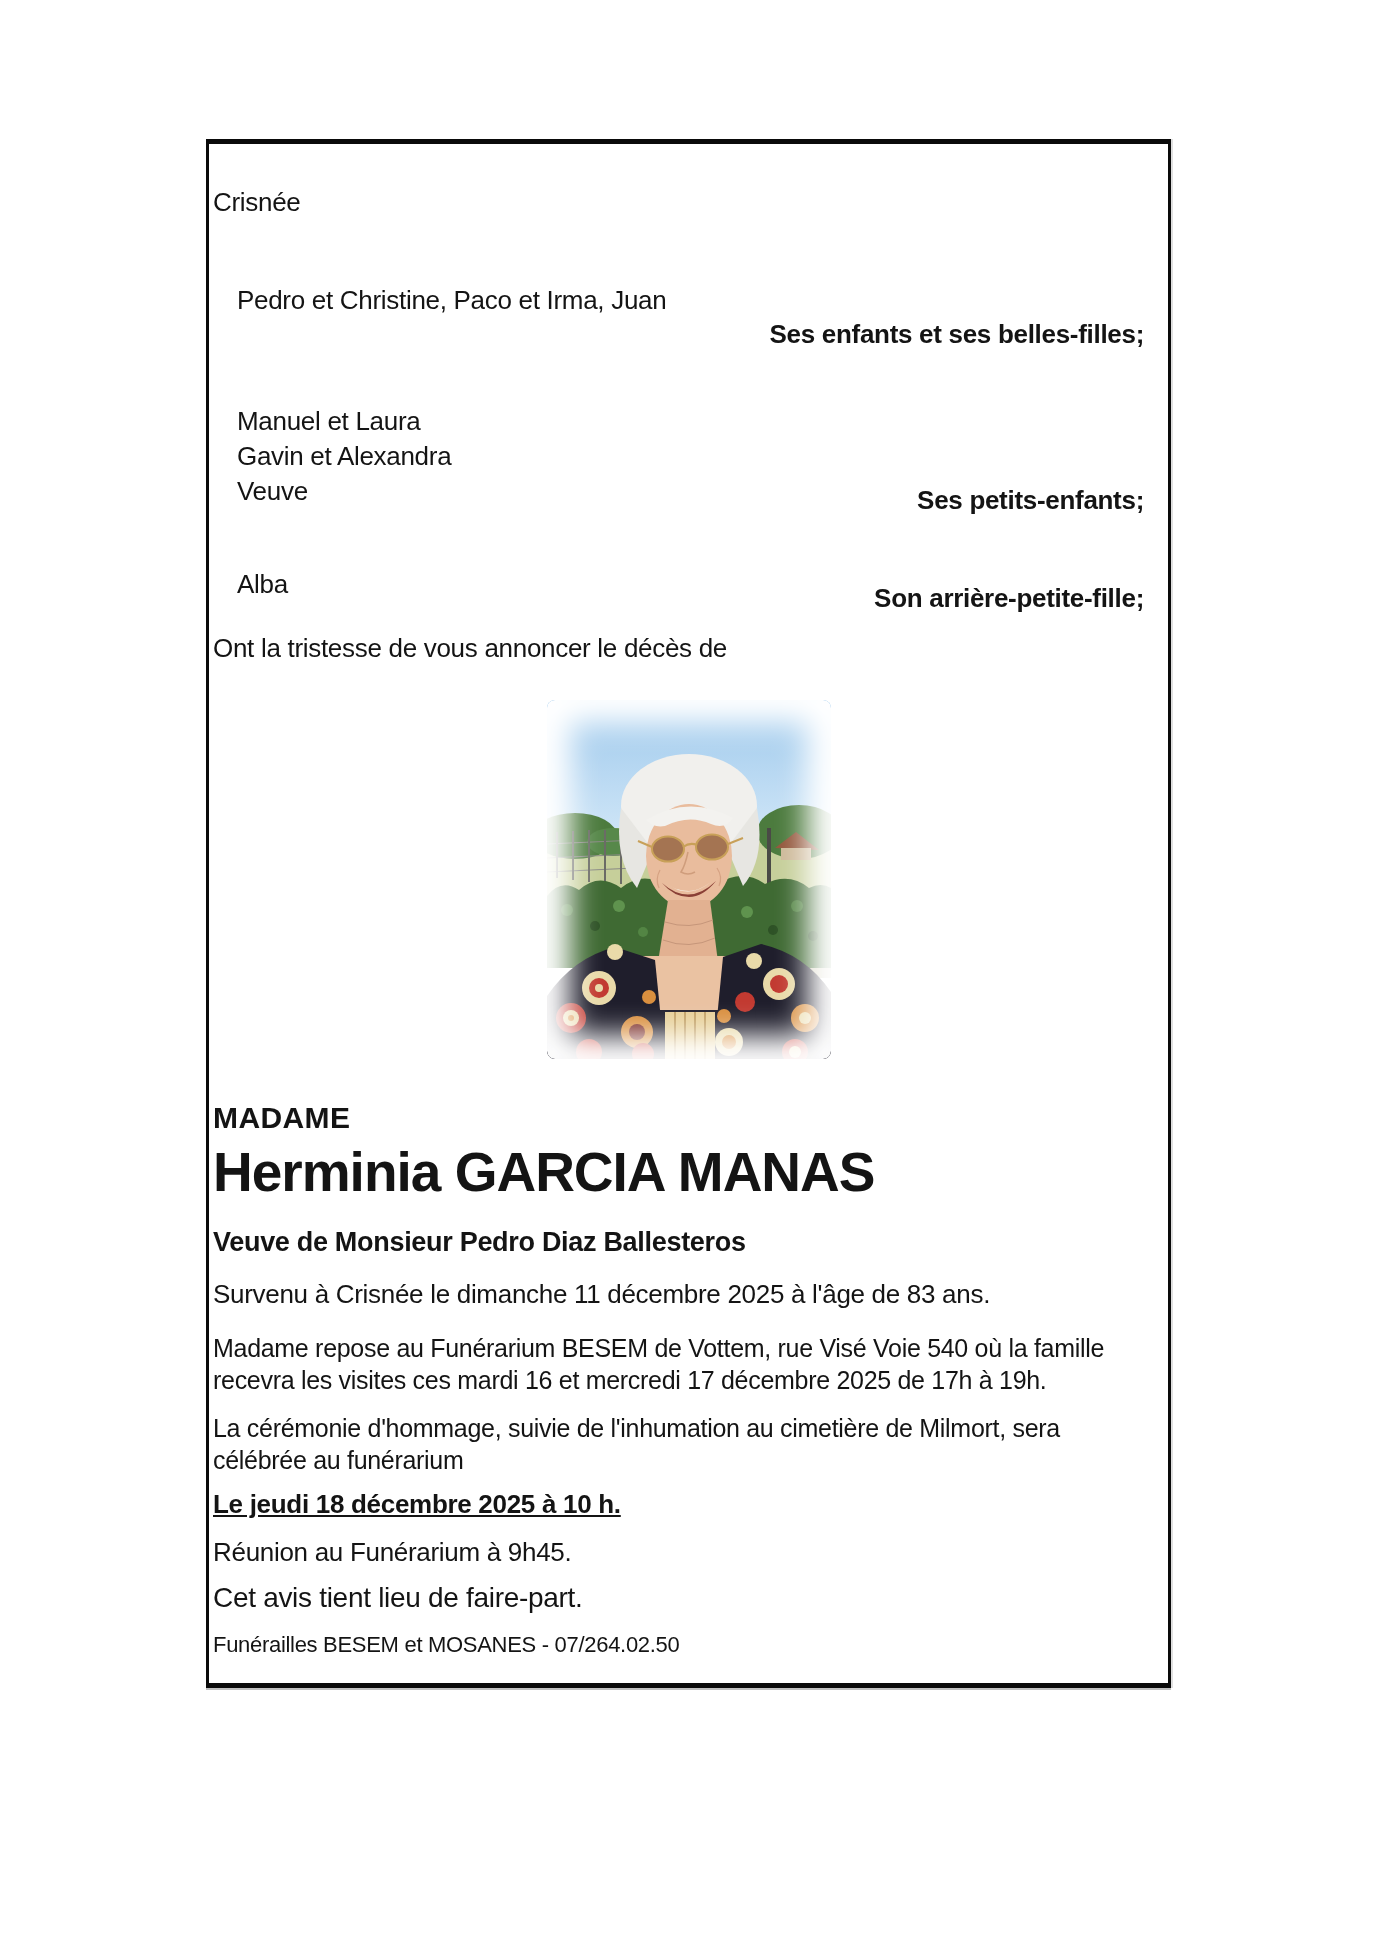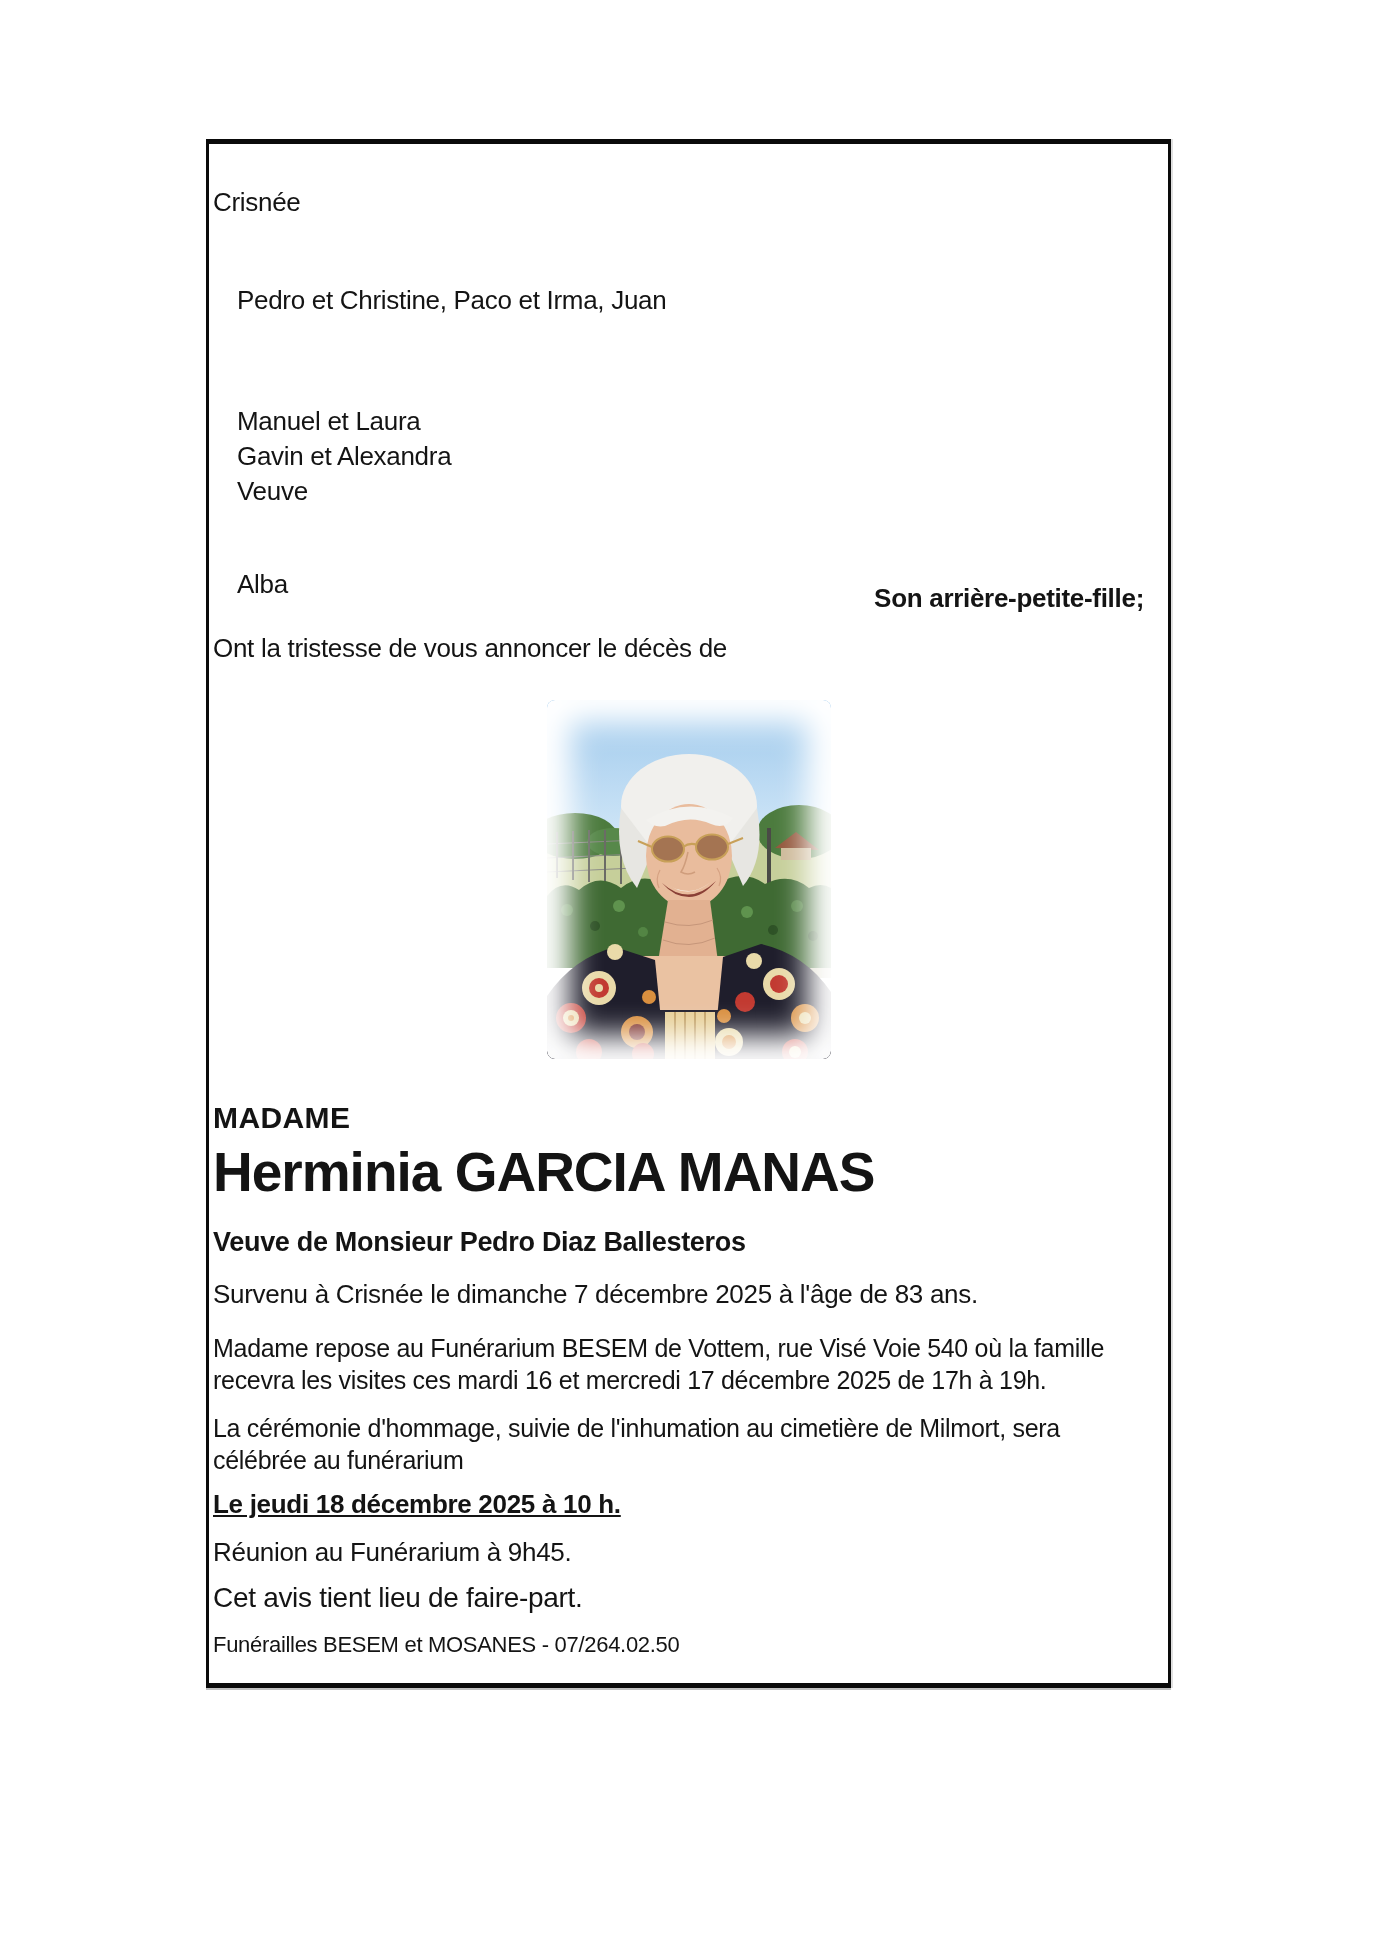--- a/index.html
+++ b/index.html
@@ -71,27 +71,29 @@
 </head>
 <body>
 
 <div class="page">
   <div class="card">
 
     <div class="t center" style="top:42px">Crisnée</div>
 
     <div class="t left" style="top:108px">Pedro et Christine, Paco et Irma, Juan</div>
 
+    <div class="t right" style="top:174px">Ses enfants et ses belles-filles;</div>
 
     <div class="t left names-block" style="top:228px">
       <div>Manuel et Laura</div>
       <div>Gavin et Alexandra</div>
       <div>Veuve</div>
     </div>
 
+    <div class="t right" style="top:340px">Ses petits-enfants;</div>
 
     <div class="t left" style="top:392px">Alba</div>
 
     <div class="t right" style="top:438px">Son arrière-petite-fille;</div>
 
     <div class="t center" style="top:488px">Ont la tristesse de vous annoncer le décès de</div>
 
     <div class="photo">
       <svg width="284" height="359" viewBox="0 0 284 359" xmlns="http://www.w3.org/2000/svg">
         <defs>
@@ -197,21 +199,21 @@
       </svg>
       <div class="vignette"></div>
     </div>
 
     <div class="t center madame" style="top:955px">MADAME</div>
 
     <div class="t center bigname" style="top:998px">Herminia GARCIA MANAS</div>
 
     <div class="t center veuve" style="top:1082px">Veuve de Monsieur Pedro Diaz Ballesteros</div>
 
-    <div class="t center" style="top:1134px">Survenu à Crisnée le dimanche 7 décembre 2025 à l'âge de 83 ans.</div>
+    <div class="t center" style="top:1134px">Survenu à Crisnée le dimanche 11 décembre 2025 à l'âge de 83 ans.</div>
 
     <div class="t center para" style="top:1188px;font-size:25px">
       <div>Madame repose au Funérarium BESEM de Vottem, rue Visé Voie 540 où la famille</div>
       <div>recevra les visites ces mardi 16 et mercredi 17 décembre 2025 de 17h à 19h.</div>
     </div>
 
     <div class="t center para" style="top:1268px;font-size:25px">
       <div>La cérémonie d'hommage, suivie de l'inhumation au cimetière de Milmort, sera</div>
       <div>célébrée au funérarium</div>
     </div>

